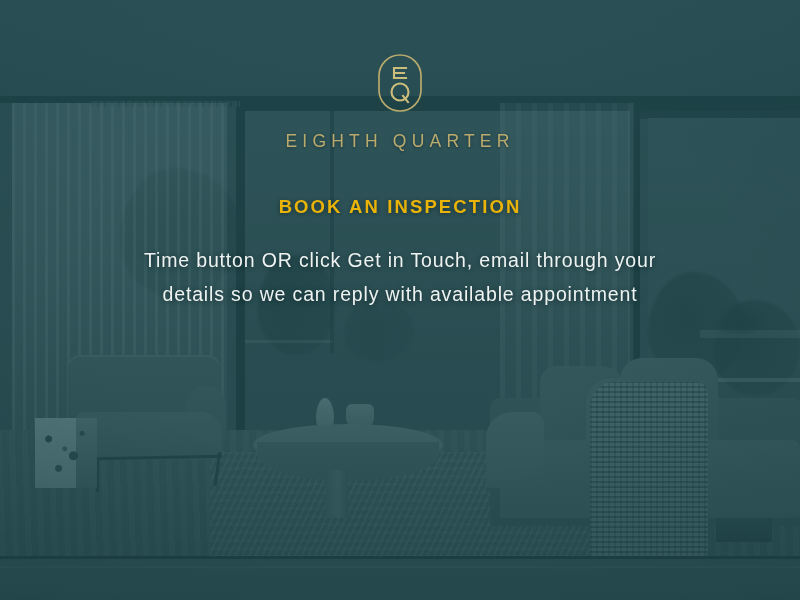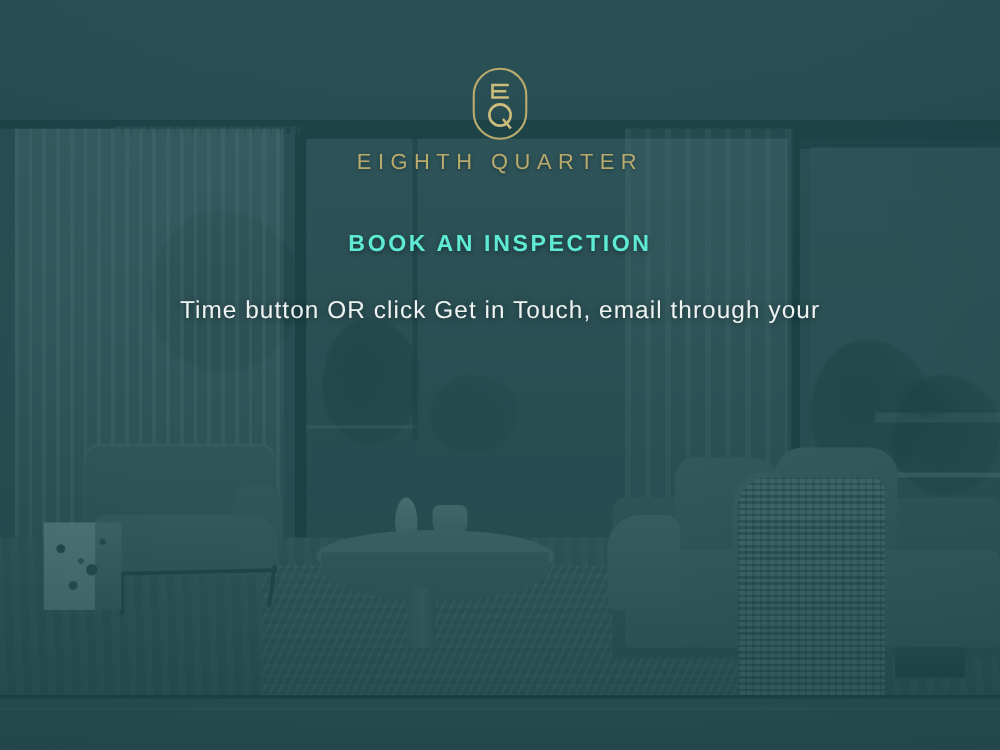--- a/index.html
+++ b/index.html
@@ -320,33 +320,33 @@
     position:absolute; inset:0;
     display:flex; flex-direction:column; align-items:center;
     padding-top:52px;
   }
 
   .brand { display:flex; flex-direction:column; align-items:center; }
 
   .monogram { display:block; }
 
   .wordmark {
-    margin-top:0;
+    margin-top:13px;
     color:#b9aa6d;
     font-size:17.5px;
     font-weight:400;
     letter-spacing:5.2px;
     text-transform:uppercase;
     white-space:nowrap;
     text-shadow:0 1px 3px rgba(10,28,30,.45);
   }
 
   .headline {
     margin-top:44px;
-    color:#5eead4;
+    color:#eab308;
     font-size:18.5px;
     font-weight:bold;
     letter-spacing:2.1px;
     text-transform:uppercase;
     white-space:nowrap;
     text-shadow:0 1px 4px rgba(10,28,30,.55);
   }
 
   .body-copy {
     margin-top:26px;
@@ -451,16 +451,17 @@
           <path d="M28 44 L33 50" stroke="#cdbd7c" stroke-width="2.1" stroke-linecap="square"></path>
         </svg>
       </span>
       <div class="wordmark">EIGHTH QUARTER</div>
     </div>
 
     <h1 class="headline">BOOK AN INSPECTION</h1>
 
     <div class="body-copy">
       <span class="ln">Time button OR click Get in Touch, email through your</span>
+      <span class="ln">details so we can reply with available appointment</span>
     </div>
 
   </div>
 </div>
 
 </body></html>

